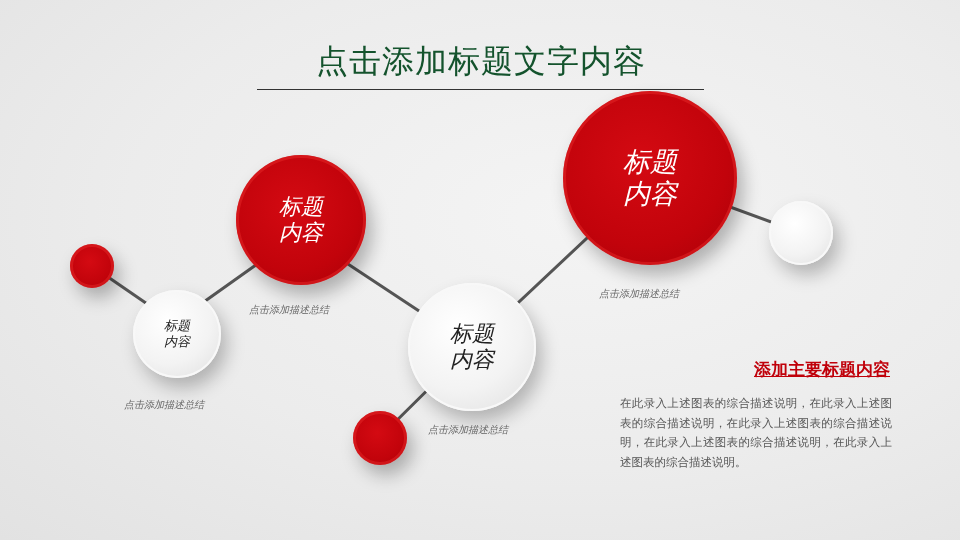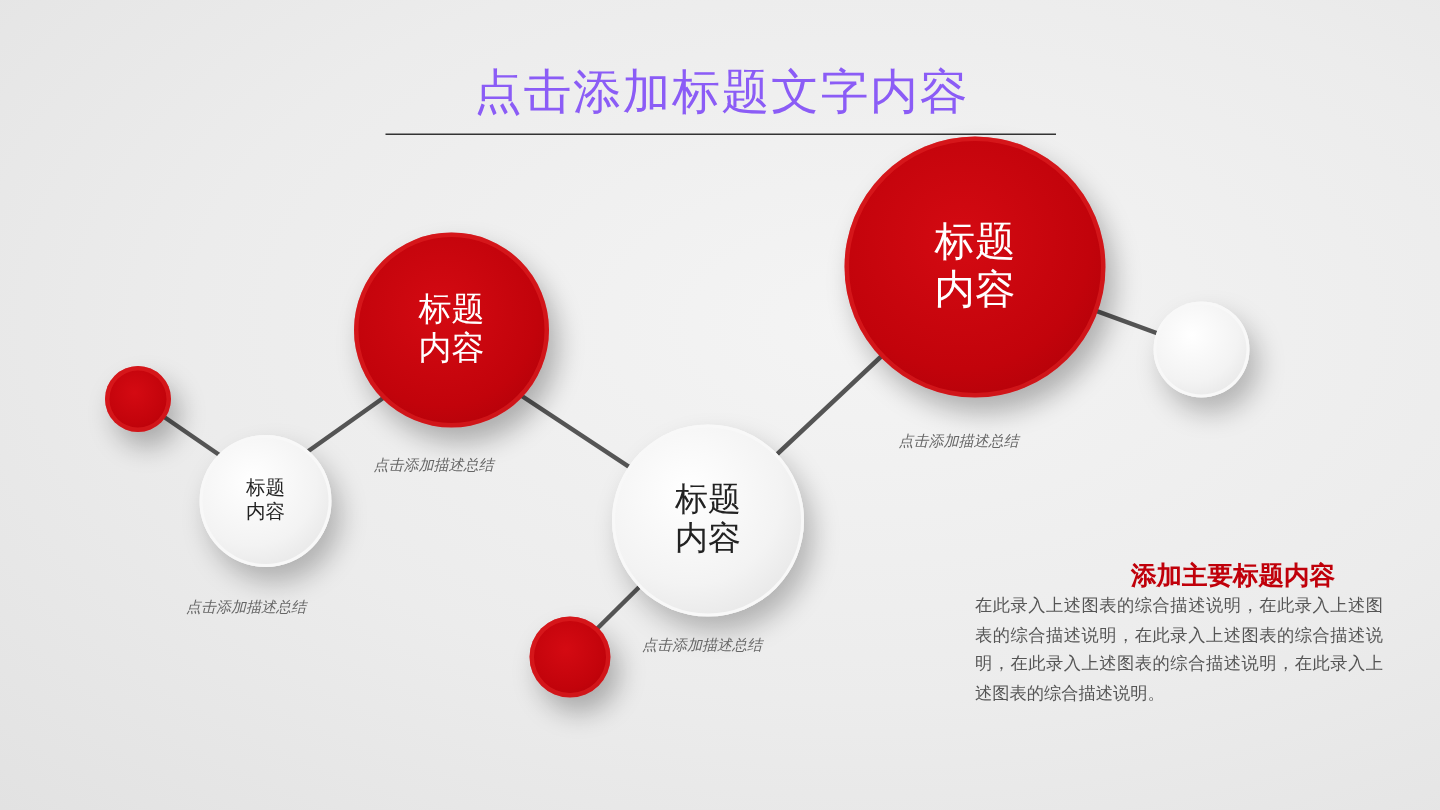--- a/index.html
+++ b/index.html
@@ -3,52 +3,53 @@
 <meta charset="utf-8">
 <style>
   html, body { margin:0; padding:0; }
   body {
     width:960px; height:540px; overflow:hidden; position:relative;
     background: radial-gradient(ellipse at 60% 40%, #f4f4f4 0%, #ececec 55%, #e2e2e2 100%);
     font-family: "DejaVu Sans", "Liberation Sans", sans-serif;
   }
   .title {
     position:absolute; left:258px; top:40px; width:446px; text-align:center;
-    font-size:32px; color:#8b5cf6; letter-spacing:1px;
+    font-size:32px; color:#14532d; letter-spacing:1px;
   }
   .title-rule {
     position:absolute; left:257px; top:89px; width:447px; height:1px; background:#333;
   }
   svg.links { position:absolute; left:0; top:0; }
   .circle {
     position:absolute; border-radius:50%;
     display:flex; align-items:center; justify-content:center; text-align:center;
     box-sizing:border-box;
+    font-style:italic;
   }
   .red {
     background: radial-gradient(circle at 45% 40%, #d40a12 0%, #c2030b 60%, #a80008 100%);
     box-shadow: 6px 10px 18px rgba(0,0,0,0.28), inset 0 0 0 3px rgba(230,40,40,0.5);
     color:#fff;
   }
   .white {
     background: radial-gradient(circle at 40% 35%, #ffffff 0%, #f3f3f3 55%, #dedede 100%);
     box-shadow: 6px 10px 18px rgba(0,0,0,0.25), inset 0 0 0 2px #f8f8f8;
     color:#222;
   }
   .ctext { line-height:1.2; }
   .caption {
     position:absolute; font-size:10px; color:#666; white-space:nowrap;font-style:italic;
   }
   .side-title {
-    position:absolute; left:700px; top:372px; width:190px; text-align:right;
-    font-size:17px; font-weight:bold; color:#c0000a;
+    position:absolute; left:700px; top:358px; width:190px; text-align:right;
+    font-size:17px; font-weight:bold; color:#c0000a;text-decoration:underline;
   }
   .side-body {
     position:absolute; left:620px; top:394px; width:272px;
-    font-size:11.5px; line-height:19.5px; color:#555; text-align:justify;margin-left:30px;
+    font-size:11.5px; line-height:19.5px; color:#555; text-align:justify;
   }
 </style>
 </head>
 <body>
 
 <div class="title">点击添加标题文字内容</div>
 <div class="title-rule"></div>
 
 <svg class="links" width="960" height="540">
   <g stroke="#555" stroke-width="3" stroke-linecap="round">

